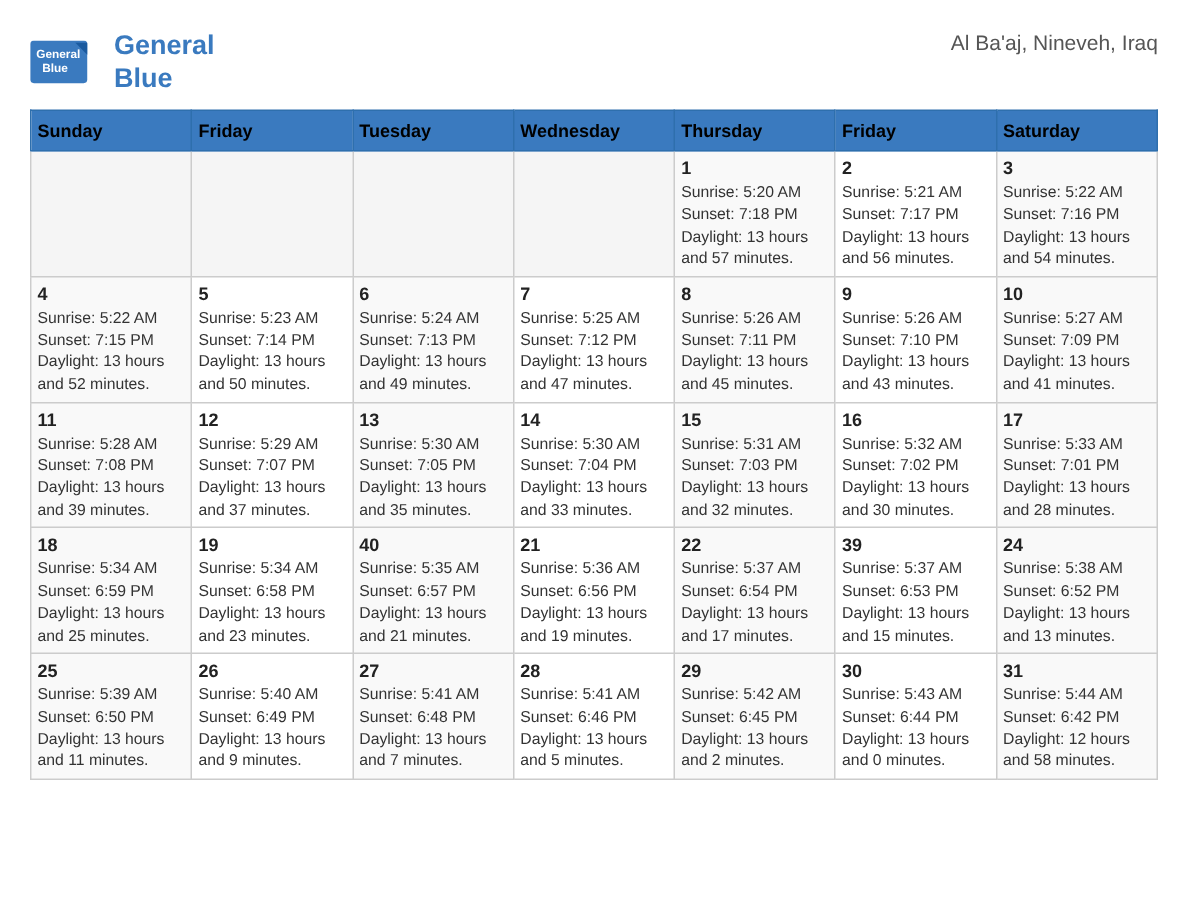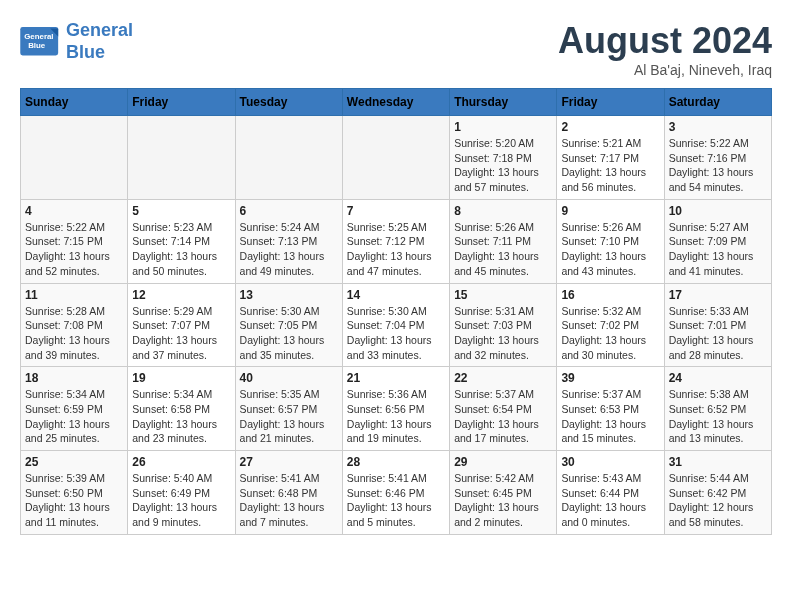--- a/index.html
+++ b/index.html
@@ -12,21 +12,21 @@
     }
     .header {
       display: flex;
       justify-content: space-between;
       align-items: flex-start;
       margin-bottom: 10px;
     }
     .logo {
       display: flex;
       align-items: center;
-      gap: 6px;
+      gap: 16px;
     }
     .logo-text {
       font-size: 18px;
       font-weight: bold;
       color: #2c3e50;
       line-height: 1.2;
     }
     .logo-text span {
       color: #3a7abf;
     }
@@ -103,21 +103,20 @@
       <text x="10" y="27" font-size="10" fill="white" font-family="Arial" font-weight="bold">Blue</text>
       <polygon points="38,2 48,12 48,2" fill="#1a5a9f"></polygon>
     </svg>
     <div>
       <div class="logo-text">
         <span>General</span><br><span>Blue</span>
       </div>
     </div>
   </div>
   <div class="title-block">
-    <div class="month-title">August 2024</div>
     <div class="location">Al Ba'aj, Nineveh, Iraq</div>
   </div>
 </div>
 
 <table>
   <thead>
     <tr id="header-row">
     <th>Sunday</th>
         <th>Friday</th>
         <th>Tuesday</th>

